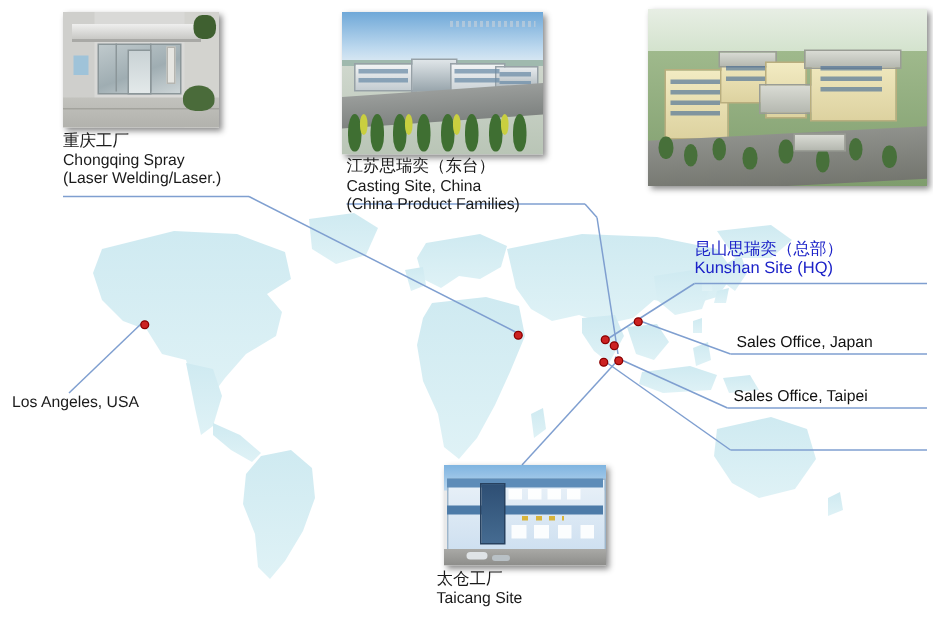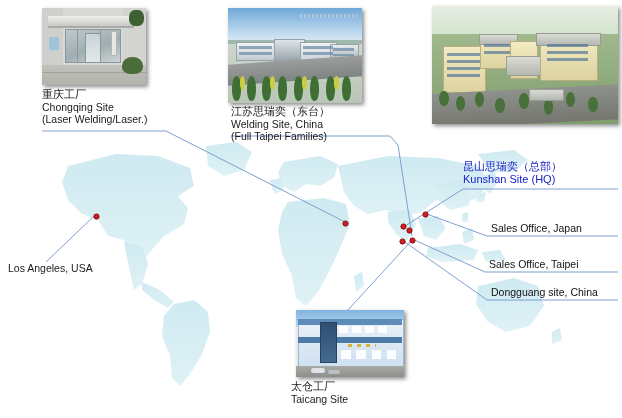--- a/index.html
+++ b/index.html
@@ -318,41 +318,40 @@
   </svg>
   <svg class="marker" style="left:409px;top:237px;" viewBox="0 0 8 8">
     <circle cx="4" cy="4" r="3" fill="#cc2222" stroke="#8b0000" stroke-width="1"></circle>
   </svg>
   <svg class="marker" style="left:399px;top:238px;" viewBox="0 0 8 8">
     <circle cx="4" cy="4" r="3" fill="#cc2222" stroke="#8b0000" stroke-width="1"></circle>
   </svg>
 
   <div class="label" style="left:42px;top:88px;">
     <div class="cn">重庆工厂</div>
-    <div class="en">Chongqing Site</div>
+    <div class="en">Chongqing Spray</div>
     <div class="en">(Laser Welding/Laser.)</div>
   </div>
 
   <div class="label" style="left:231px;top:105px;">
     <div class="cn">江苏思瑞奕（东台）</div>
-    <div class="en">Welding Site, China</div>
-    <div class="en">(Full Taipei Families)</div>
+    <div class="en">Casting Site, China</div>
+    <div class="en">(China Product Families)</div>
   </div>
 
   <div class="label hq" style="left:463px;top:160px;">
     <div class="cn">昆山思瑞奕（总部）</div>
     <div class="en">Kunshan Site (HQ)</div>
   </div>
 
   <div class="label" style="left:291px;top:380px;">
     <div class="cn">太仓工厂</div>
     <div class="en">Taicang Site</div>
   </div>
 
   <div class="label" style="left:8px;top:262px;">
     <div class="en">Los Angeles, USA</div>
   </div>
 
   <div class="right-label" style="left:491px;top:222px;">Sales Office, Japan</div>
   <div class="right-label" style="left:489px;top:258px;">Sales Office, Taipei</div>
-  <div class="right-label" style="left:491px;top:286px;">Dongguang site, China</div>
 
 </div>
 
 </body></html>

